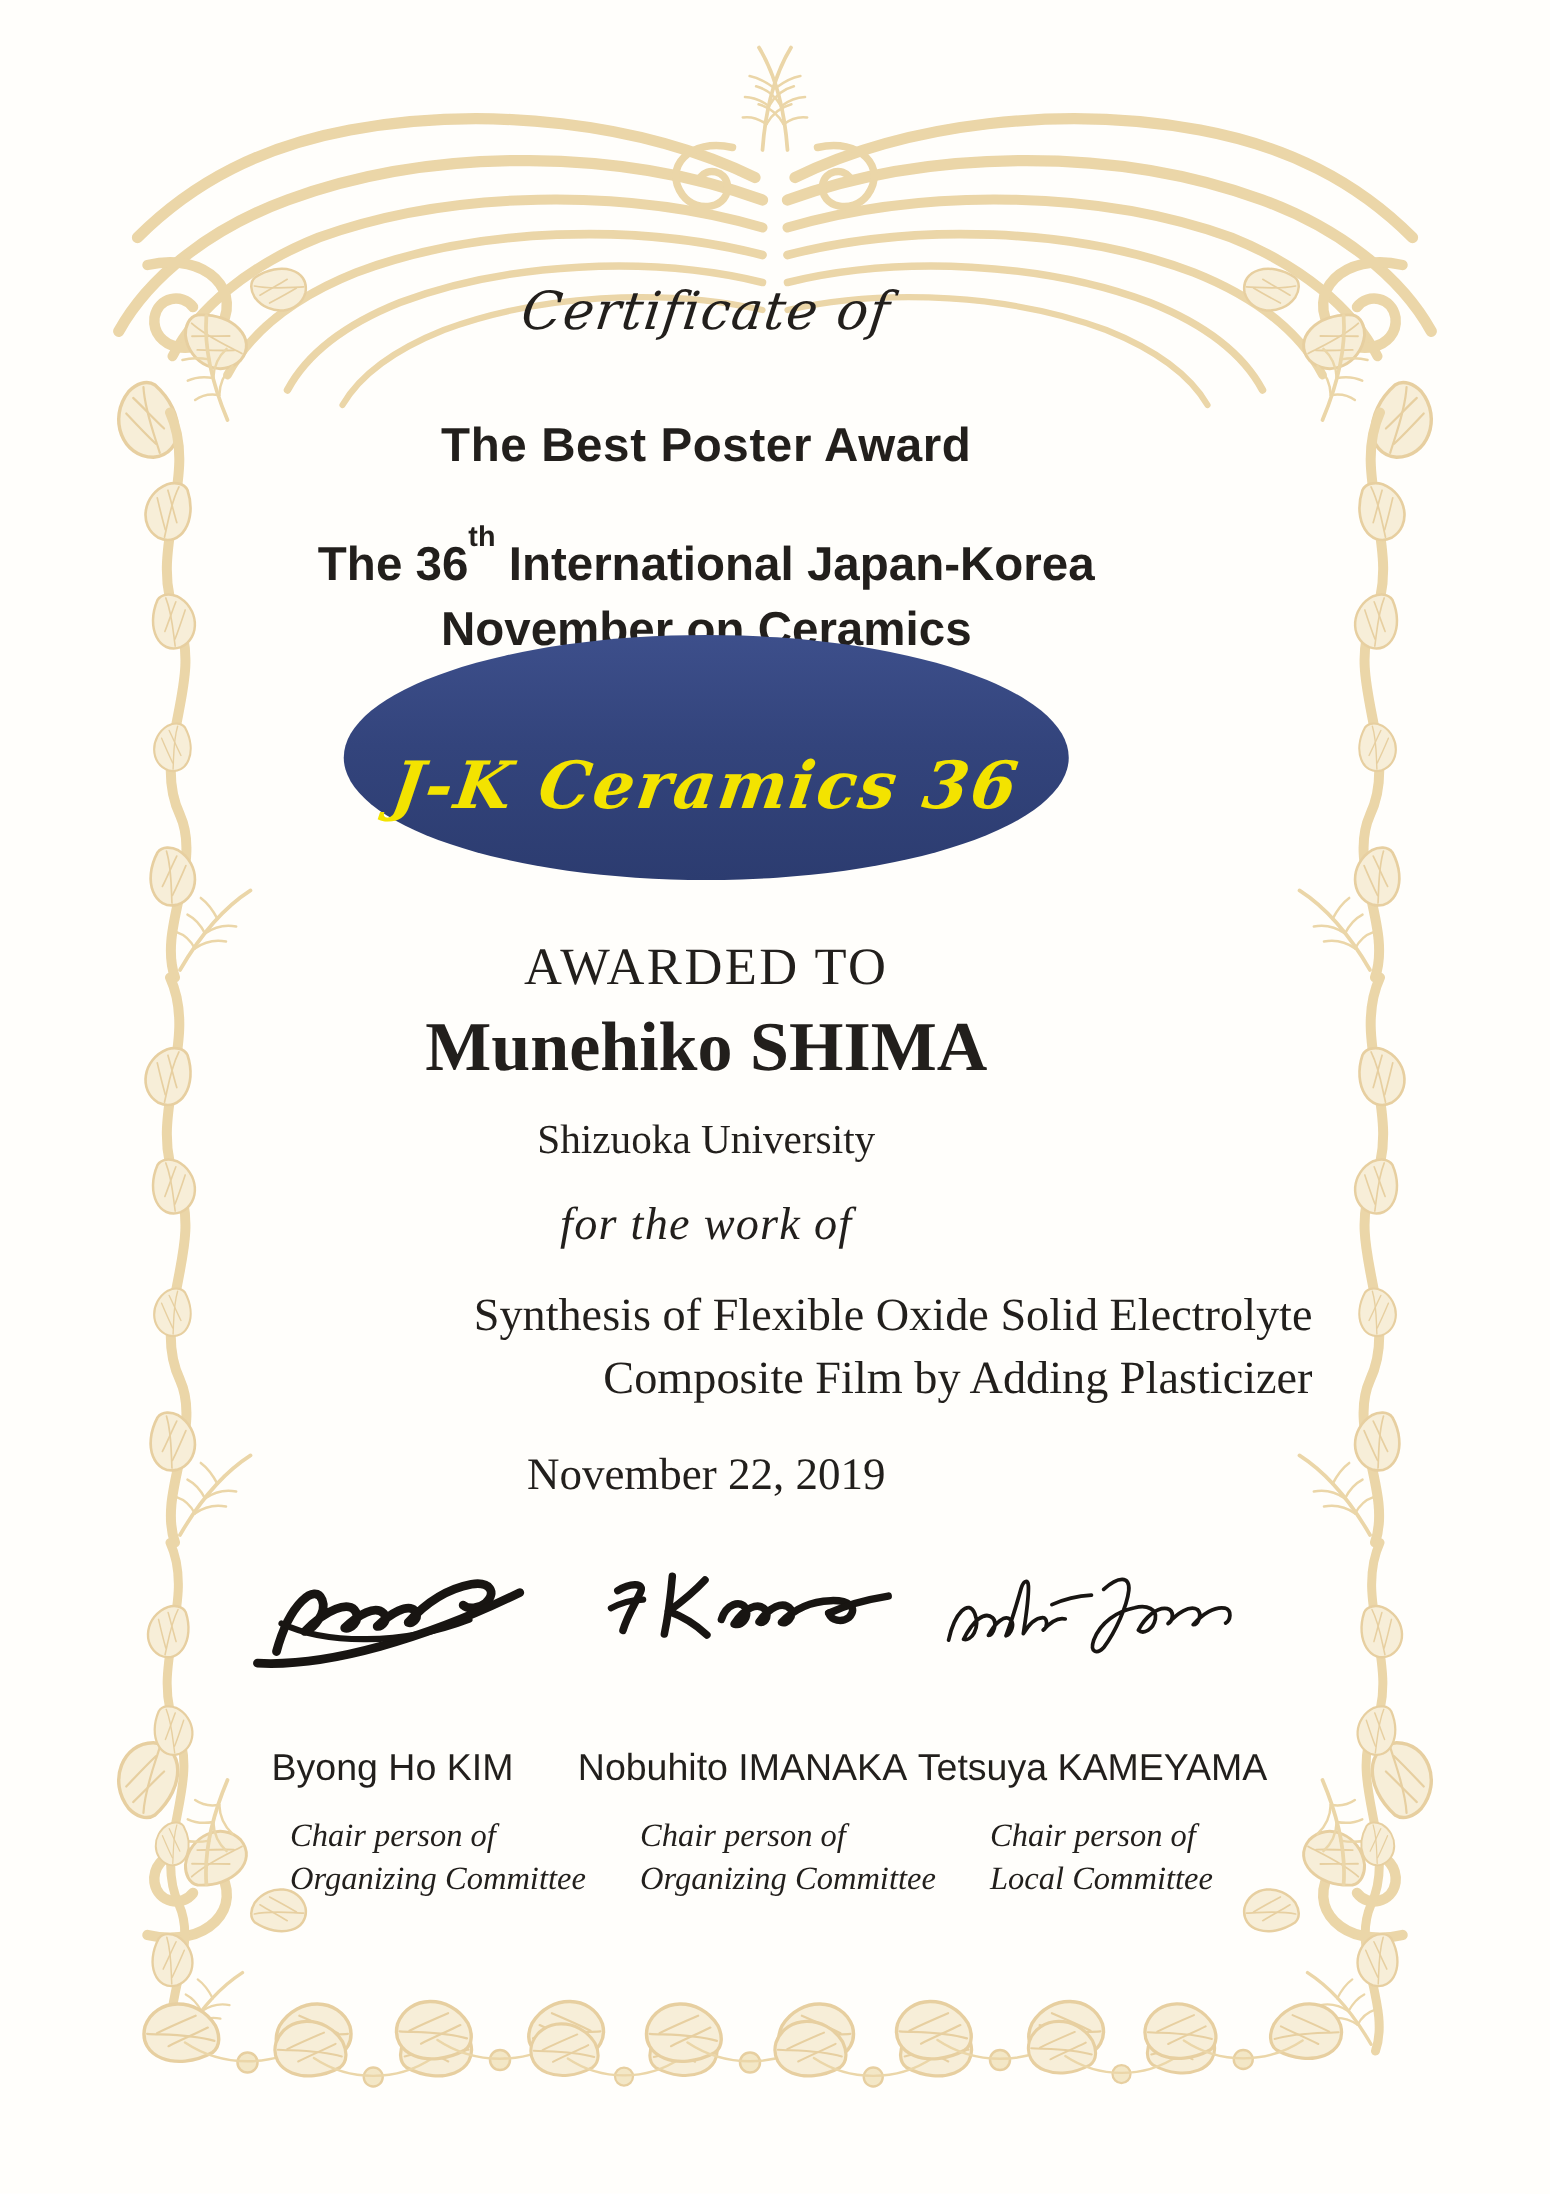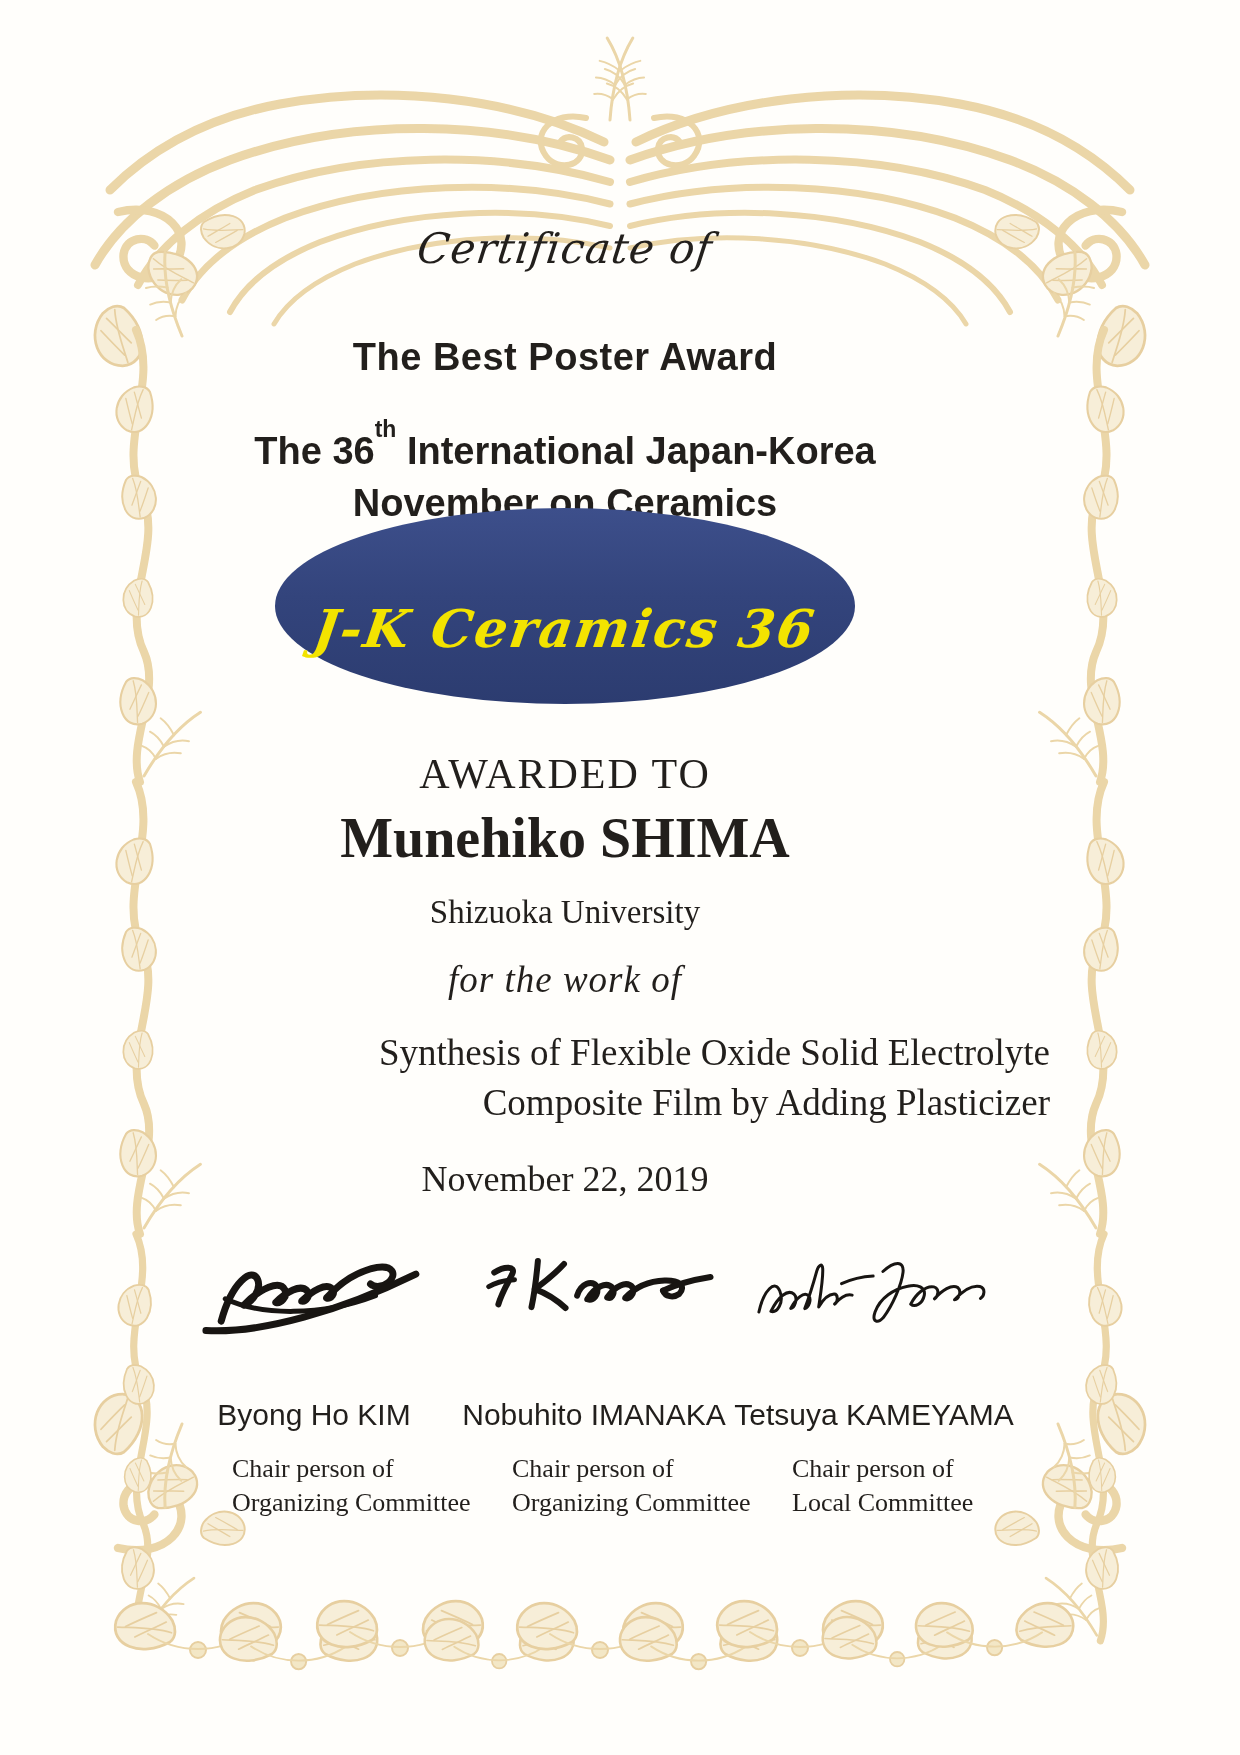--- a/index.html
+++ b/index.html
@@ -51,21 +51,21 @@
   .sig-row,.names-row,.roles-row{position:absolute;left:138px;width:840px;display:flex;margin-left:36px;}
   .sig-row{top:1232px;height:120px;}
   .sig-col{width:280px;height:120px;display:flex;align-items:center;justify-content:center;}
   .sig-col svg{overflow:visible;}
   .sig-1{transform:rotate(-5deg);}
   .sig-2{transform:rotate(-2deg);}
   .sig-3{transform:rotate(-3deg);}
   .sig-stroke{fill:none;stroke:#181512;stroke-linecap:round;stroke-linejoin:round;}
   .names-row{top:1398px;font-family:"Liberation Sans",sans-serif;font-size:30px;}
   .name-col{width:280px;text-align:center;white-space:nowrap;}
-  .roles-row{top:1452px;font-size:26px;line-height:34px;}
+  .roles-row{top:1452px;font-size:26px;line-height:34px;font-style:italic;}
   .role-col{width:280px;box-sizing:border-box;padding-left:58px;text-align:left;white-space:nowrap;}
 </style>
 </head>
 <body>
 
 <div class="page">
 
   <svg class="frame" width="1240" height="1755" viewBox="0 0 1240 1755" aria-hidden="true">
     <defs>
       <g id="leaf">

